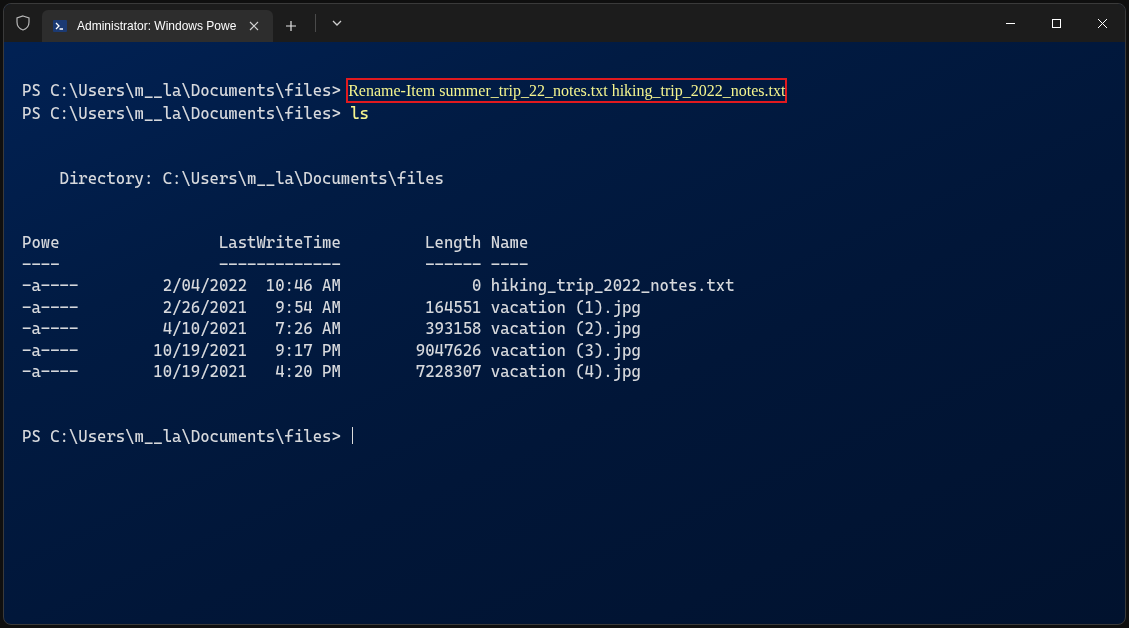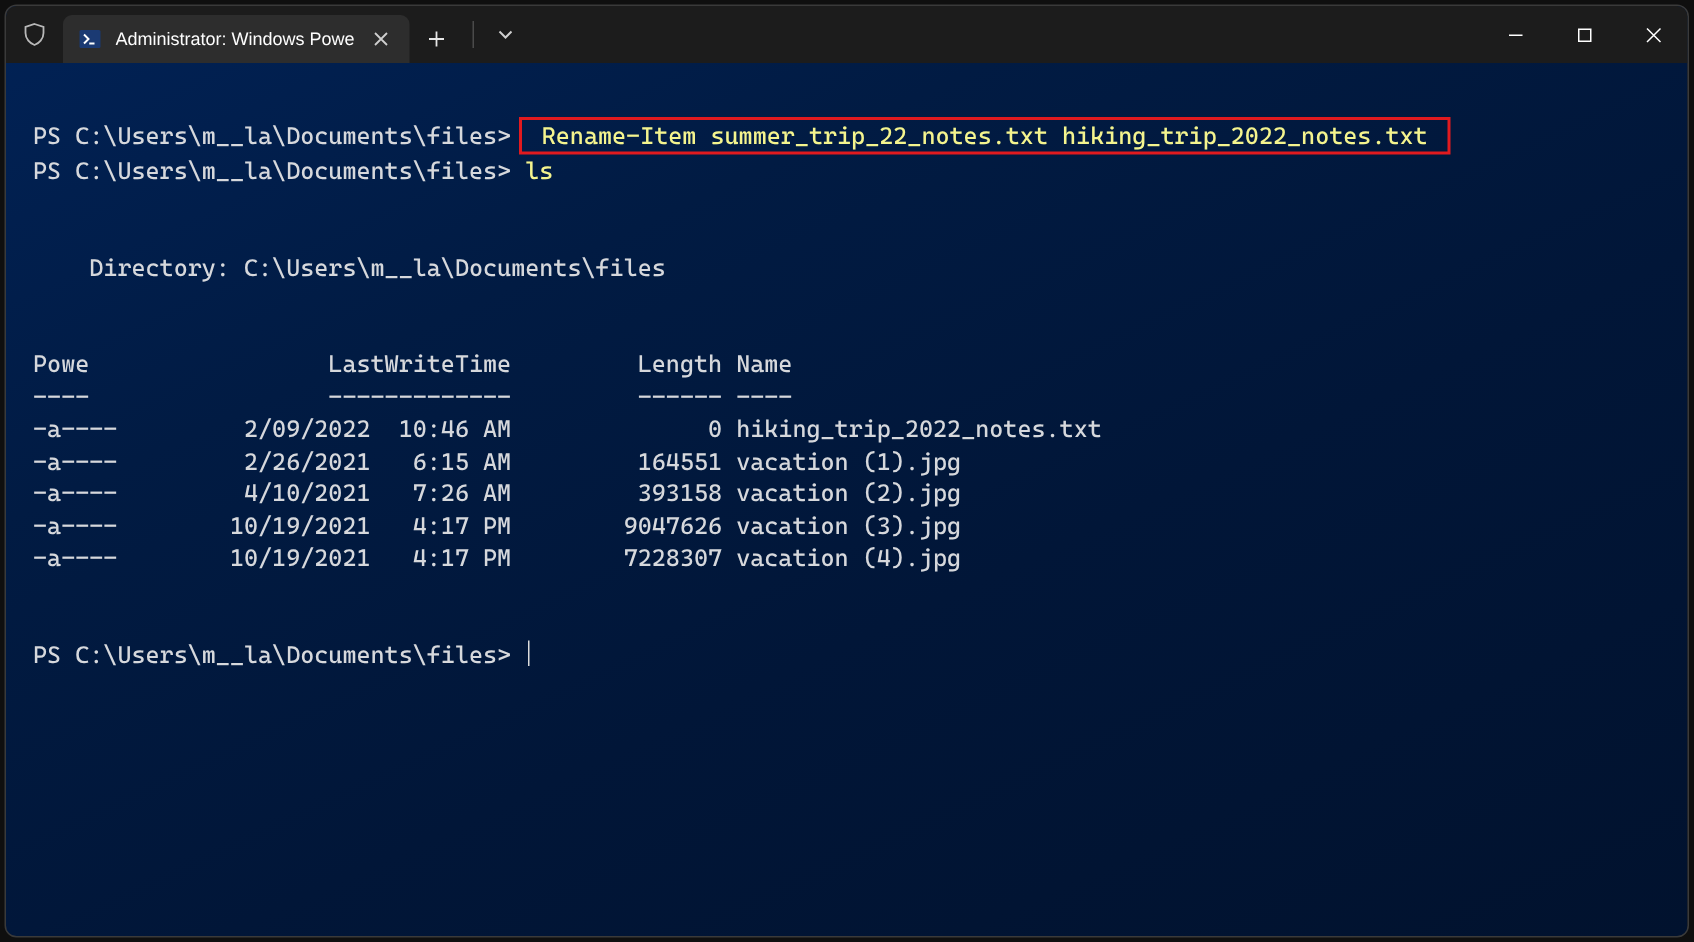--- a/index.html
+++ b/index.html
@@ -95,23 +95,24 @@
     font-family: Consolas, "Cascadia Mono", monospace;
     font-size: 16px;
     line-height: 21.5px;
     color: #d6d8dc;
     white-space: pre;
     position: relative;
     overflow: hidden;
   }
   .highlight-box {
     border: 2px solid #e11a1f;
-    padding: 0 13px;
+    padding: 0 0;
     display: inline-block;
     margin-left: -4px;
+    font-family: Liberation Serif, serif;
   }
   .cmd-yellow { color: #f4f48e; }
   .cursor {
     display: inline-block;
     width: 1px; height: 17px;
     background: #dcdcdc;
     vertical-align: -2px;
     margin-left: 2px;
   }
   .scrollbar {
@@ -178,24 +179,24 @@
   <div class="terminal">
 <span><span>PS C:\Users\m__la\Documents\files&gt; </span><span class="highlight-box"><span class="cmd-yellow">Rename-Item summer_trip_22_notes.txt hiking_trip_2022_notes.txt</span></span></span>
 <span><span>PS C:\Users\m__la\Documents\files&gt; </span><span class="cmd-yellow">ls</span></span>
 
 
 <span>    Directory: C:\Users\m__la\Documents\files</span>
 
 
 <span>Powe                 LastWriteTime         Length Name</span>
 <span>----                 -------------         ------ ----</span>
-<span>-a----         2/09/2022  10:46 AM              0 hiking_trip_2022_notes.txt</span>
-<span>-a----         2/26/2021   6:15 AM         164551 vacation (1).jpg</span>
+<span>-a----         2/04/2022  10:46 AM              0 hiking_trip_2022_notes.txt</span>
+<span>-a----         2/26/2021   9:54 AM         164551 vacation (1).jpg</span>
 <span>-a----         4/10/2021   7:26 AM         393158 vacation (2).jpg</span>
-<span>-a----        10/19/2021   4:17 PM        9047626 vacation (3).jpg</span>
-<span>-a----        10/19/2021   4:17 PM        7228307 vacation (4).jpg</span>
+<span>-a----        10/19/2021   9:17 PM        9047626 vacation (3).jpg</span>
+<span>-a----        10/19/2021   4:20 PM        7228307 vacation (4).jpg</span>
 
 
 <span><span>PS C:\Users\m__la\Documents\files&gt; </span><span class="cursor"></span></span>
     <div class="scrollbar"></div>
   </div>
 
 </div>
 
 </body></html>

